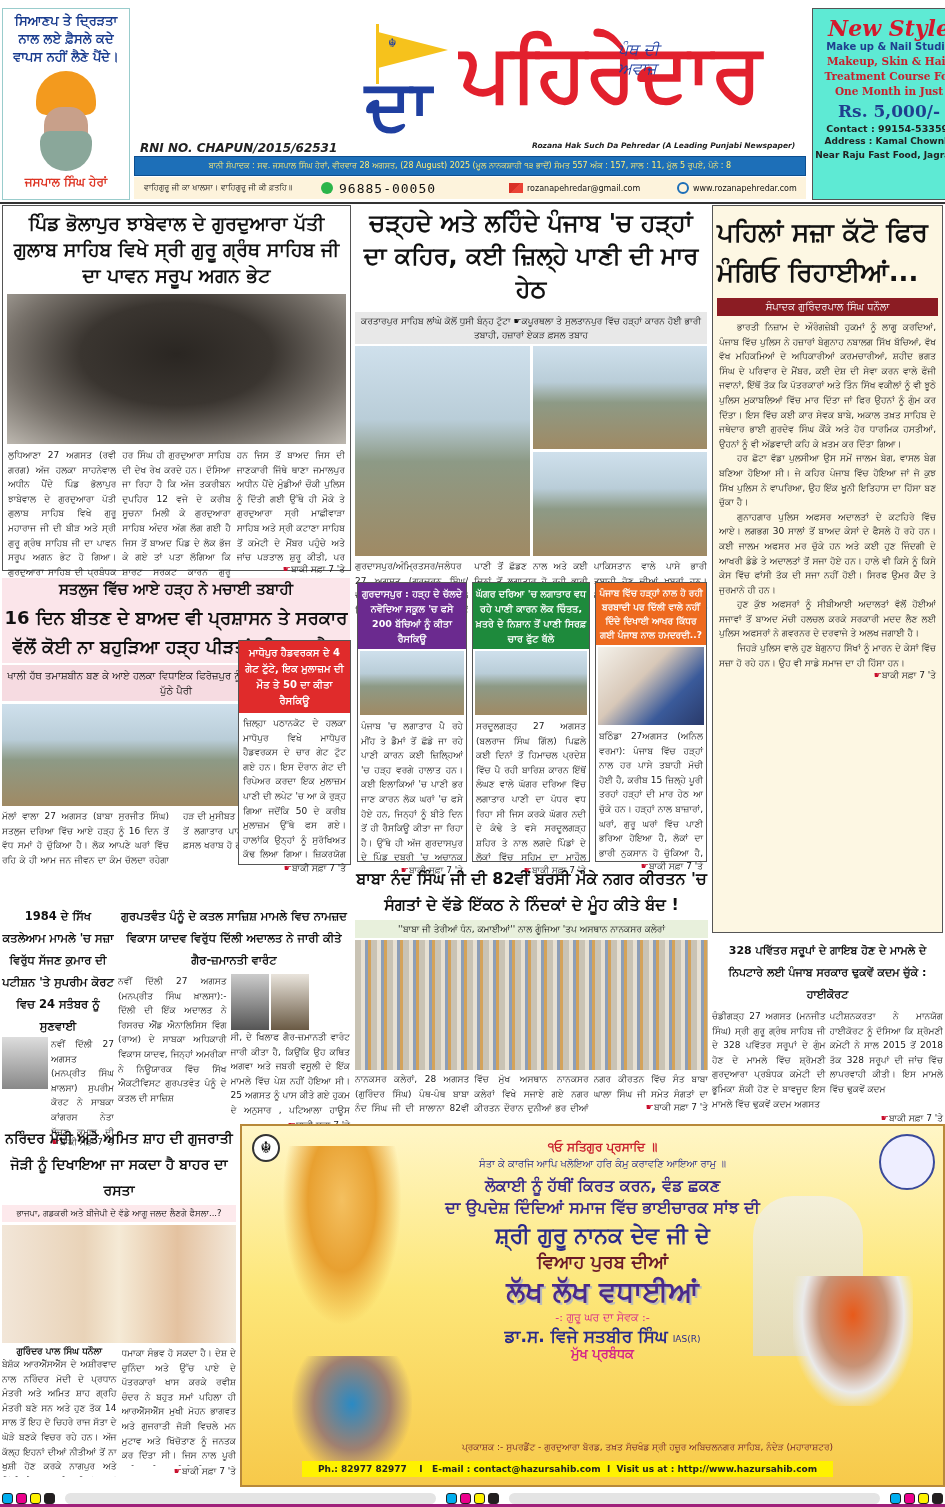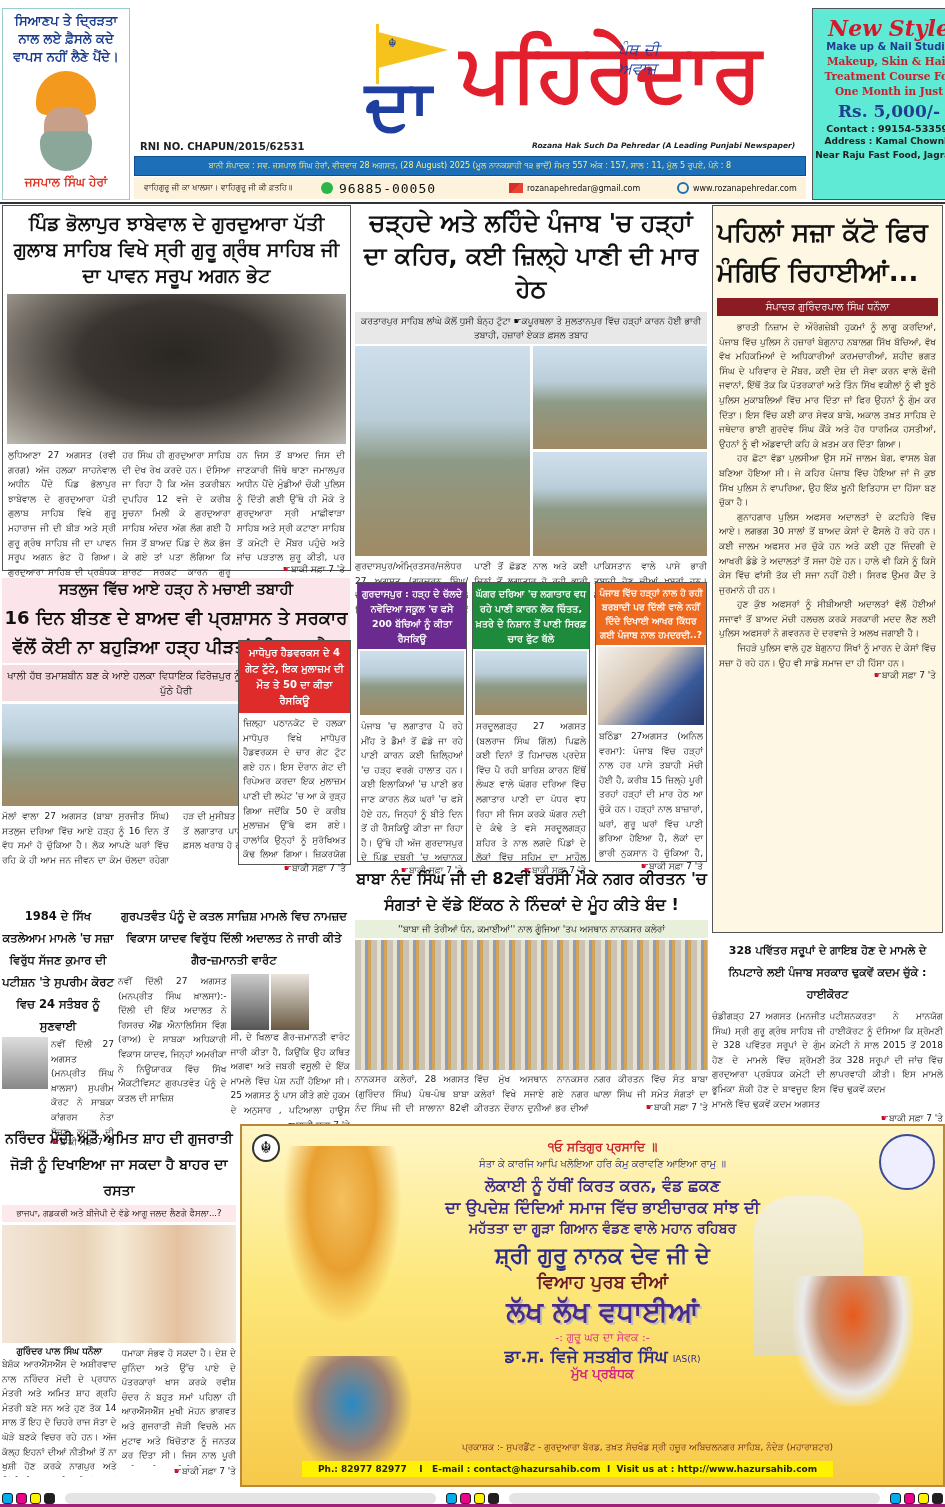--- a/index.html
+++ b/index.html
@@ -35,21 +35,21 @@
   <div style="position:absolute;left:232px;top:14px;width:80px;height:55px;">
     <div style="position:absolute;left:4px;top:0;width:3px;height:60px;background:#f6c21c;"></div>
     <div style="position:absolute;left:6px;top:8px;width:0;height:0;border-top:18px solid transparent;border-bottom:18px solid transparent;border-left:70px solid #f6c21c;"></div>
     <div style="position:absolute;left:16px;top:12px;font-size:12px;color:#1f3fa0;">☬</div>
   </div>
   <span style="position:absolute;left:225px;top:50px;font-size:70px;font-weight:bold;color:#1f3fa0;line-height:90px;">ਦਾ</span>
   <span style="position:absolute;left:320px;top:8px;font-size:80px;font-weight:bold;color:#e2202d;line-height:110px;">ਪਹਿਰੇਦਾਰ</span>
   <span style="position:absolute;left:478px;top:30px;font-size:16px;font-style:italic;color:#1f3fa0;font-weight:normal;">ਪੰਥ ਦੀ ਅਵਾਜ਼</span>
 </div>
 
-<div class="abs" style="left:140px;top:141px;font-size:10px;font-weight:bold;color:#222;">RNI NO. CHAPUN/2015/62531</div>
+<div class="abs" style="left:140px;top:141px;font-size:12px;font-weight:bold;font-style:italic;color:#222;">RNI NO. CHAPUN/2015/62531</div>
 <div class="abs" style="left:532px;top:141px;font-size:7.5px;font-style:italic;font-weight:bold;color:#222;">Rozana Hak Such Da Pehredar (A Leading Punjabi Newspaper)</div>
 
 <div class="abs" style="left:134px;top:156px;width:672px;height:20px;background:#1d6fb8;border:1px solid #0d4f90;">
   <div style="color:#ffee7a;font-size:8px;line-height:18px;white-space:nowrap;text-align:center;overflow:hidden;">ਬਾਨੀ ਸੰਪਾਦਕ : ਸਵ. ਜਸਪਾਲ ਸਿੰਘ ਹੇਰਾਂ, ਵੀਰਵਾਰ 28 ਅਗਸਤ, (28 August) 2025 (ਮੂਲ ਨਾਨਕਸ਼ਾਹੀ ੧੩ ਭਾਦੋਂ) ਸੰਮਤ 557 ਅੰਕ : 157, ਸਾਲ : 11, ਮੁੱਲ 5 ਰੁਪਏ, ਪੰਨੇ : 8</div>
 </div>
 
 <div class="abs" style="left:134px;top:177px;width:672px;height:22px;background:#fdf3dc;display:flex;align-items:center;font-size:8px;">
   <span style="margin-left:10px;width:165px;">ਵਾਹਿਗੁਰੂ ਜੀ ਕਾ ਖਾਲਸਾ। ਵਾਹਿਗੁਰੂ ਜੀ ਕੀ ਫ਼ਤਹਿ॥</span>
   <span style="display:inline-block;width:12px;height:12px;border-radius:50%;background:#2bb54a;margin-left:12px;"></span>
   <span style="font-size:13px;font-family:'DejaVu Sans Mono',monospace;margin-left:6px;width:170px;letter-spacing:1px;">96885-00050</span>
@@ -227,21 +227,20 @@
   <div style="position:absolute;right:8px;top:8px;width:56px;height:56px;border-radius:50%;background:#eef;border:2px solid #3a4a9a;"></div>
   <div style="position:absolute;left:40px;top:20px;width:120px;height:180px;background:radial-gradient(ellipse at 50% 30%,#f4c060 0%,#e8a030 40%,transparent 70%);"></div>
   <div style="position:absolute;left:50px;top:230px;width:120px;height:120px;background:radial-gradient(ellipse at 50% 40%,#2a8ac4 0%,#a08070 45%,transparent 72%);"></div>
   <div style="position:absolute;right:80px;top:70px;width:110px;height:160px;background:linear-gradient(180deg,#f0f0f0,#d8d8d8);border-radius:40px 40px 0 0;opacity:.7;"></div>
   <div style="position:absolute;right:30px;top:150px;width:120px;height:130px;background:radial-gradient(ellipse at 50% 30%,#e85a1a 0%,#c89478 40%,#eaeaea 60%,transparent 75%);"></div>
   <div style="position:absolute;left:160px;right:140px;top:14px;text-align:center;">
     <div style="color:#c8202d;font-size:12px;font-weight:bold;">੧ਓ ਸਤਿਗੁਰ ਪ੍ਰਸਾਦਿ ॥</div>
     <div style="color:#2a2a8a;font-size:10px;margin-top:4px;">ਸੰਤਾ ਕੇ ਕਾਰਜਿ ਆਪਿ ਖਲੋਇਆ ਹਰਿ ਕੰਮੁ ਕਰਾਵਣਿ ਆਇਆ ਰਾਮੁ ॥</div>
     <div style="color:#3a2a8a;font-size:16px;font-weight:bold;margin-top:6px;">ਲੋਕਾਈ ਨੂੰ ਹੱਥੀਂ ਕਿਰਤ ਕਰਨ, ਵੰਡ ਛਕਣ</div>
     <div style="color:#3a2a8a;font-size:16px;font-weight:bold;margin-top:3px;">ਦਾ ਉਪਦੇਸ਼ ਦਿੰਦਿਆਂ ਸਮਾਜ ਵਿੱਚ ਭਾਈਚਾਰਕ ਸਾਂਝ ਦੀ</div>
-    <div style="color:#3a2a8a;font-size:14px;font-weight:bold;margin-top:3px;">ਮਹੱਤਤਾ ਦਾ ਗੂੜਾ ਗਿਆਨ ਵੰਡਣ ਵਾਲੇ ਮਹਾਨ ਰਹਿਬਰ</div>
     <div style="color:#2a2a8a;font-size:22px;font-weight:bold;margin-top:6px;">ਸ਼੍ਰੀ ਗੁਰੂ ਨਾਨਕ ਦੇਵ ਜੀ ਦੇ</div>
     <div style="color:#6b1a2a;font-size:18px;font-weight:bold;margin-top:3px;">ਵਿਆਹ ਪੁਰਬ ਦੀਆਂ</div>
     <div style="color:#4a2a8a;font-size:28px;font-weight:bold;margin-top:2px;text-shadow:2px 2px 0 #bbb;">ਲੱਖ ਲੱਖ ਵਧਾਈਆਂ</div>
     <div style="color:#d4228a;font-size:11px;margin-top:2px;">-: ਗੁਰੂ ਘਰ ਦਾ ਸੇਵਕ :-</div>
     <div style="margin-top:2px;">
       <span style="color:#2a2a8a;font-size:17px;font-weight:bold;">ਡਾ.ਸ. ਵਿਜੇ ਸਤਬੀਰ ਸਿੰਘ</span>
       <span style="color:#2a2a8a;font-size:9px;">IAS(R)</span>
     </div>
     <div style="color:#d4228a;font-size:13px;font-weight:bold;">ਮੁੱਖ ਪ੍ਰਬੰਧਕ</div>
   </div>

